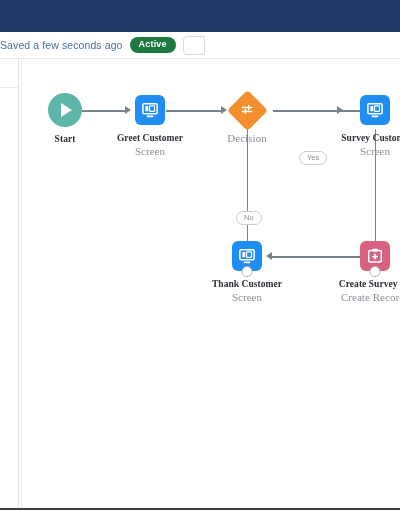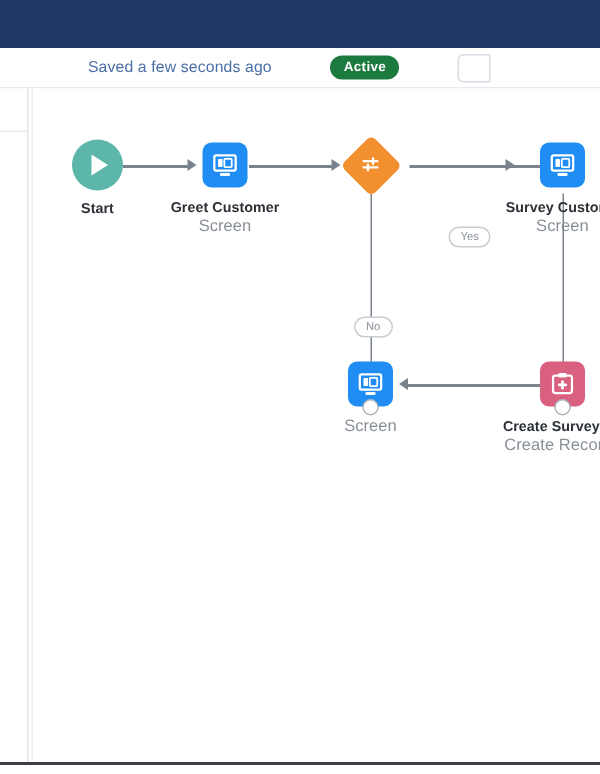--- a/index.html
+++ b/index.html
@@ -34,24 +34,23 @@
 
   
   .statusbar {
     position: absolute;
     left: 0; top: 32px;
     width: 400px;
     height: 26px;
     background: #ffffff;
     display: flex;
     align-items: center;
-    justify-content: center;
+    justify-content: flex-start;
     padding-right: 14px;
     box-sizing: border-box;
-    gap: 32px;
   }
   .saved-text {
     font-size: 10.5px;
     color: #4a6ea8;
     letter-spacing: 0.1px;
     white-space: nowrap;
   }
   .active-badge {
     margin-left: 7px;
     background: #1c7a3e;
@@ -142,20 +141,21 @@
     left: 50%;
     top: 0;
     transform: translateX(-50%);
   }
   .node-labels {
     position: absolute;
     left: 50%;
     transform: translateX(-50%);
     text-align: center;
     white-space: nowrap;
+    font-family: Liberation Serif, serif;
   }
   .node-title {
     font-size: 9.5px;
     font-weight: bold;
     color: #2b2f36;
     line-height: 13px;
     letter-spacing: 0.05px;
   }
   .node-sub {
     font-size: 11px;
@@ -343,20 +343,21 @@
           <div class="diamond"></div>
           <svg class="diamond-icon" width="16" height="16" viewBox="0 0 24 24">
             <rect x="4" y="7" width="16" height="2.3" rx="1.1" fill="#ffffff"></rect>
             <rect x="4" y="13.2" width="16" height="2.3" rx="1.1" fill="#ffffff"></rect>
             <rect x="13.4" y="4.2" width="2.3" height="8" rx="1.1" fill="#ffffff"></rect>
             <rect x="8.3" y="10.4" width="2.3" height="8" rx="1.1" fill="#ffffff"></rect>
           </svg>
         </div>
       </div>
       <div class="node-labels" style="top:42px;">
+        <div class="node-sub">Decision</div>
       </div>
     </div>
 
     <div class="node" style="left:353px; top:36px;">
       <div class="node-shape">
         <div class="sq blue">
           <svg width="18" height="18" viewBox="0 0 24 24">
             <rect x="2.5" y="3.5" width="19" height="13.5" rx="1.6" fill="none" stroke="#ffffff" stroke-width="2"></rect>
             <rect x="5.8" y="6.6" width="4" height="7.2" rx="0.7" fill="#ffffff"></rect>
             <rect x="11.4" y="6.6" width="6.6" height="7.2" rx="0.7" fill="none" stroke="#ffffff" stroke-width="1.6"></rect>
@@ -376,20 +377,21 @@
           <svg width="18" height="18" viewBox="0 0 24 24">
             <rect x="2.5" y="3.5" width="19" height="13.5" rx="1.6" fill="none" stroke="#ffffff" stroke-width="2"></rect>
             <rect x="5.8" y="6.6" width="4" height="7.2" rx="0.7" fill="#ffffff"></rect>
             <rect x="11.4" y="6.6" width="6.6" height="7.2" rx="0.7" fill="none" stroke="#ffffff" stroke-width="1.6"></rect>
             <rect x="7.5" y="19.2" width="9" height="2.6" rx="1.1" fill="#ffffff"></rect>
           </svg>
         </div>
       </div>
       <div class="end-dot" style="top:25px;"></div>
       <div class="node-labels" style="top:37px;">
+        <div class="node-title">Thank Customer</div>
         <div class="node-sub">Screen</div>
       </div>
     </div>
 
     <div class="node" style="left:353px; top:182px;">
       <div class="node-shape">
         <div class="sq pink">
           <svg width="18" height="18" viewBox="0 0 24 24">
             <rect x="3.6" y="4.6" width="16.8" height="15.5" rx="2" fill="none" stroke="#ffffff" stroke-width="2"></rect>
             <rect x="8.4" y="2.2" width="7.2" height="4" rx="1.2" fill="#ffffff"></rect>

